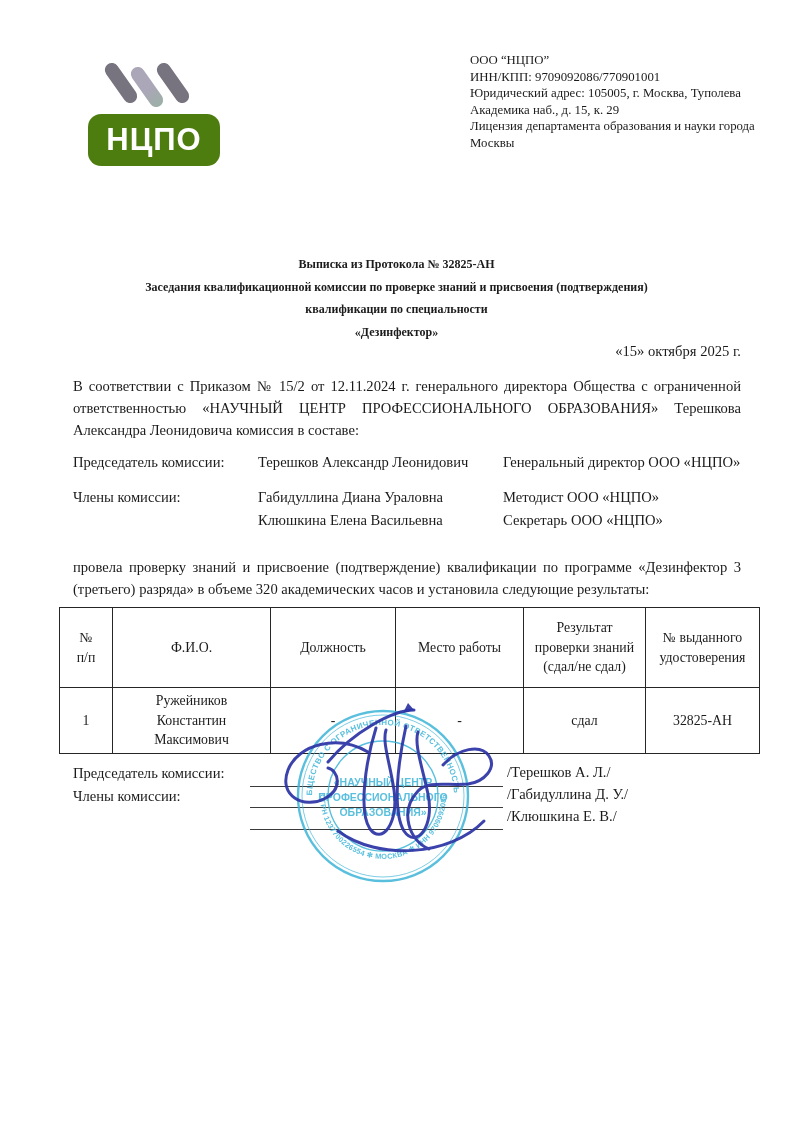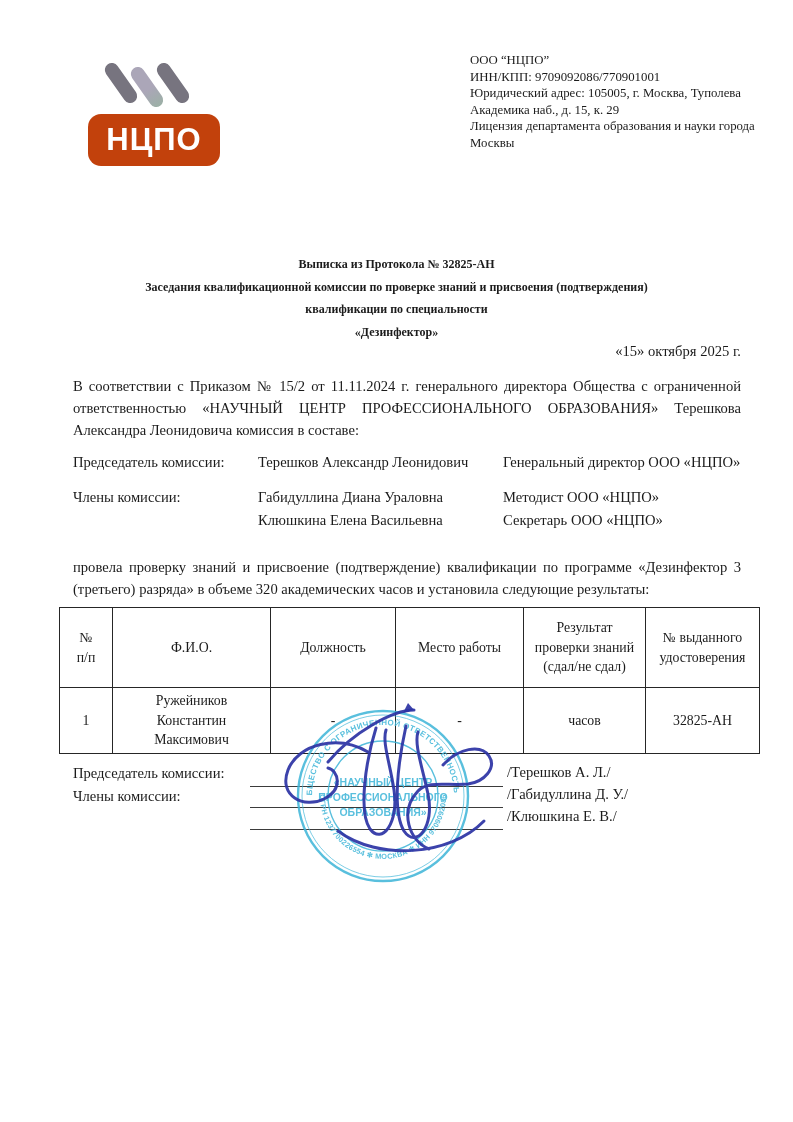--- a/index.html
+++ b/index.html
@@ -9,21 +9,21 @@
     font-family:"Liberation Serif", serif; color:#1b1b1b;
   }
   
   .logo { position:absolute; left:88px; top:56px; width:132px; }
   .logo-marks { position:relative; height:58px; }
   .logo-bar { position:absolute; width:14px; height:46px; border-radius:8px; transform:rotate(-35deg); }
   .lb1 { left:26px; top:4px;  background:#77747f; }
   .lb2 { left:52px; top:8px;  background:linear-gradient(#aba6b8 55%, #9cb0a6); }
   .lb3 { left:78px; top:4px;  background:#77747f; }
   .logo-box {
-    width:132px; height:52px; background:#c2410c; border-radius:13px;
+    width:132px; height:52px; background:#4d7c0f; border-radius:13px;
     display:flex; align-items:center; justify-content:center;
   }
   .logo-box span {
     font-family:"Liberation Sans", sans-serif; font-weight:bold;
     font-size:31px; color:#ffffff; letter-spacing:1px;
   }
   
   .company { position:absolute; left:470px; top:52px; width:305px; font-size:12.8px; line-height:16.6px; }
   
   .title { position:absolute; left:0; top:253px; width:100%; text-align:center; font-weight:bold; font-size:12px; line-height:22.5px; }
@@ -85,21 +85,21 @@
 
   <div class="title">
     <div>Выписка из Протокола № 32825-АН</div>
     <div>Заседания квалификационной комиссии по проверке знаний и присвоения (подтверждения)</div>
     <div>квалификации по специальности</div>
     <div>«Дезинфектор»</div>
   </div>
 
   <div class="date">«15» октября 2025 г.</div>
 
-  <p class="para intro">В соответствии с Приказом № 15/2 от 11.11.2024 г. генерального директора Общества с ограниченной ответственностью «НАУЧНЫЙ ЦЕНТР ПРОФЕССИОНАЛЬНОГО ОБРАЗОВАНИЯ» Терешкова Александра Леонидовича комиссия в составе:</p>
+  <p class="para intro">В соответствии с Приказом № 15/2 от 12.11.2024 г. генерального директора Общества с ограниченной ответственностью «НАУЧНЫЙ ЦЕНТР ПРОФЕССИОНАЛЬНОГО ОБРАЗОВАНИЯ» Терешкова Александра Леонидовича комиссия в составе:</p>
 
   <div class="commission">
     <div>Председатель комиссии:</div>
     <div>Терешков Александр Леонидович</div>
     <div>Генеральный директор ООО «НЦПО»</div>
     <div>Члены комиссии:</div>
     <div>Габидуллина Диана Ураловна</div>
     <div>Методист ООО «НЦПО»</div>
     <div></div>
     <div>Клюшкина Елена Васильевна</div>
@@ -132,21 +132,21 @@
       </tr>
     </thead>
     <tbody>
       <tr>
         <td>1</td>
         <td class="pre">Ружейников
 Константин
 Максимович</td>
         <td>-</td>
         <td>-</td>
-        <td>часов</td>
+        <td>сдал</td>
         <td>32825-АН</td>
       </tr>
     </tbody>
   </table>
 
   <div class="sig-label lab1">Председатель комиссии:</div>
   <div class="sig-label lab2">Члены комиссии:</div>
   <div class="sig-line ln1"></div>
   <div class="sig-line ln2"></div>
   <div class="sig-line ln3"></div>

